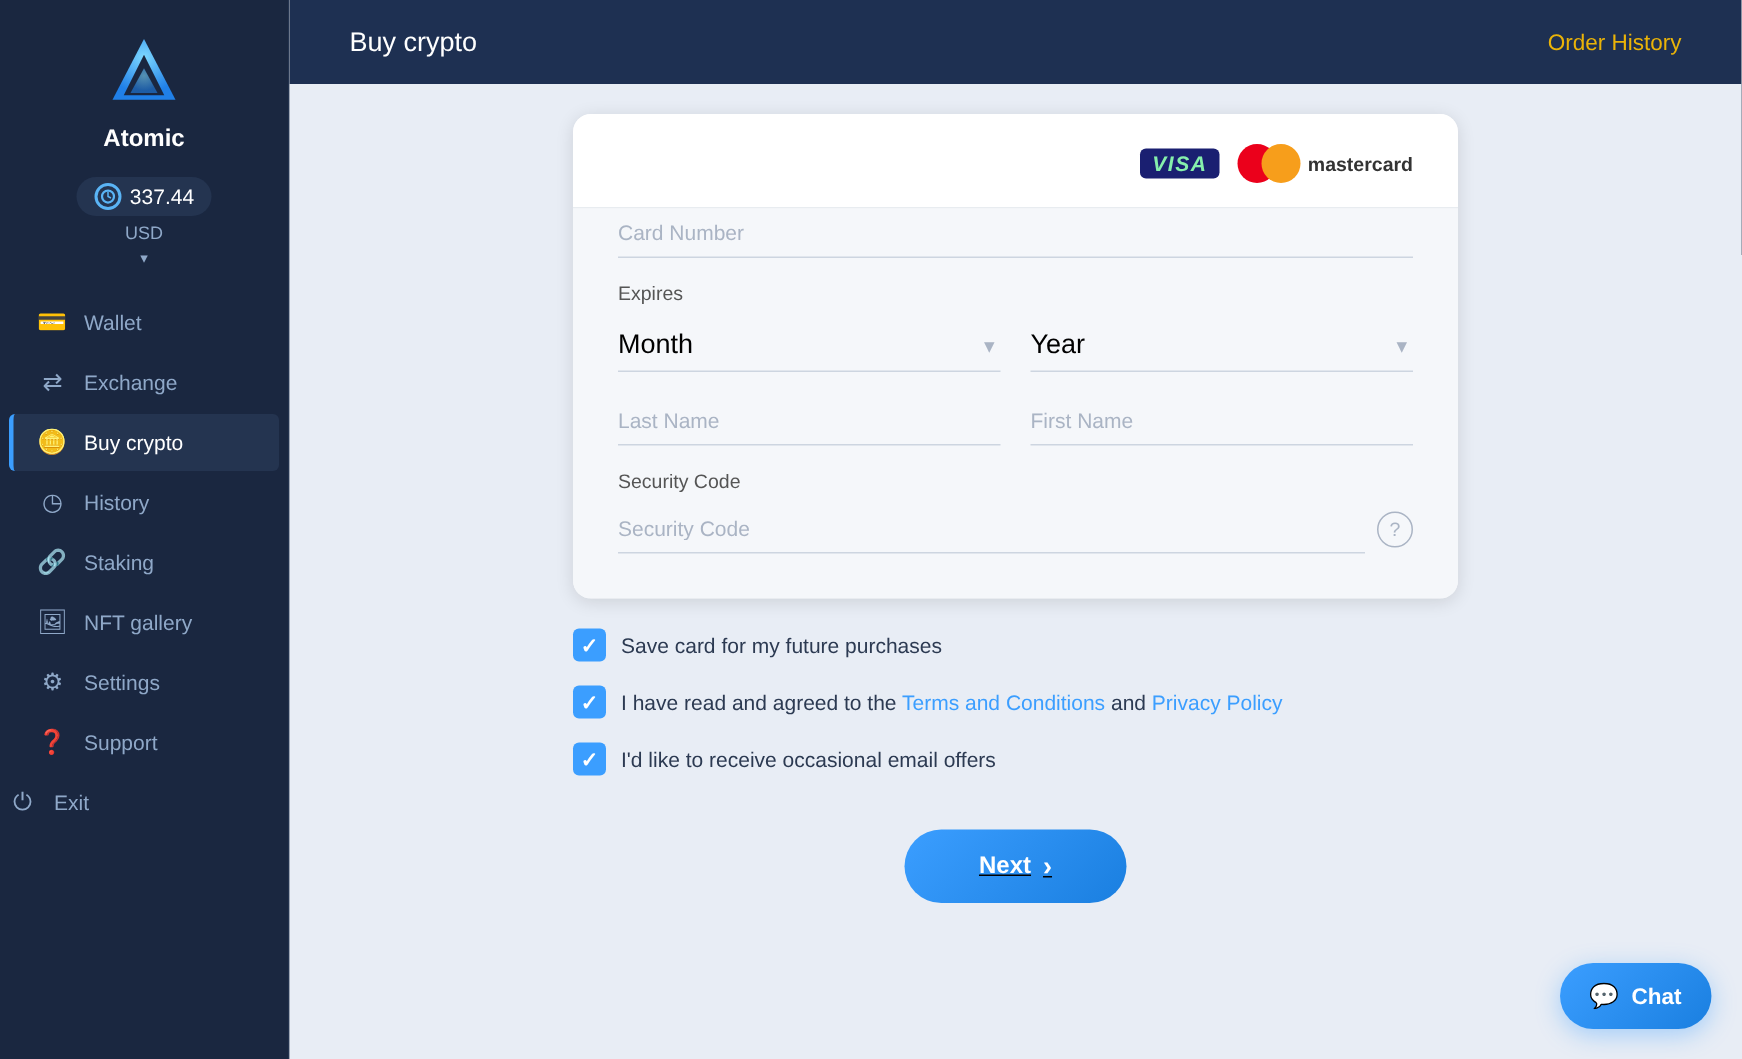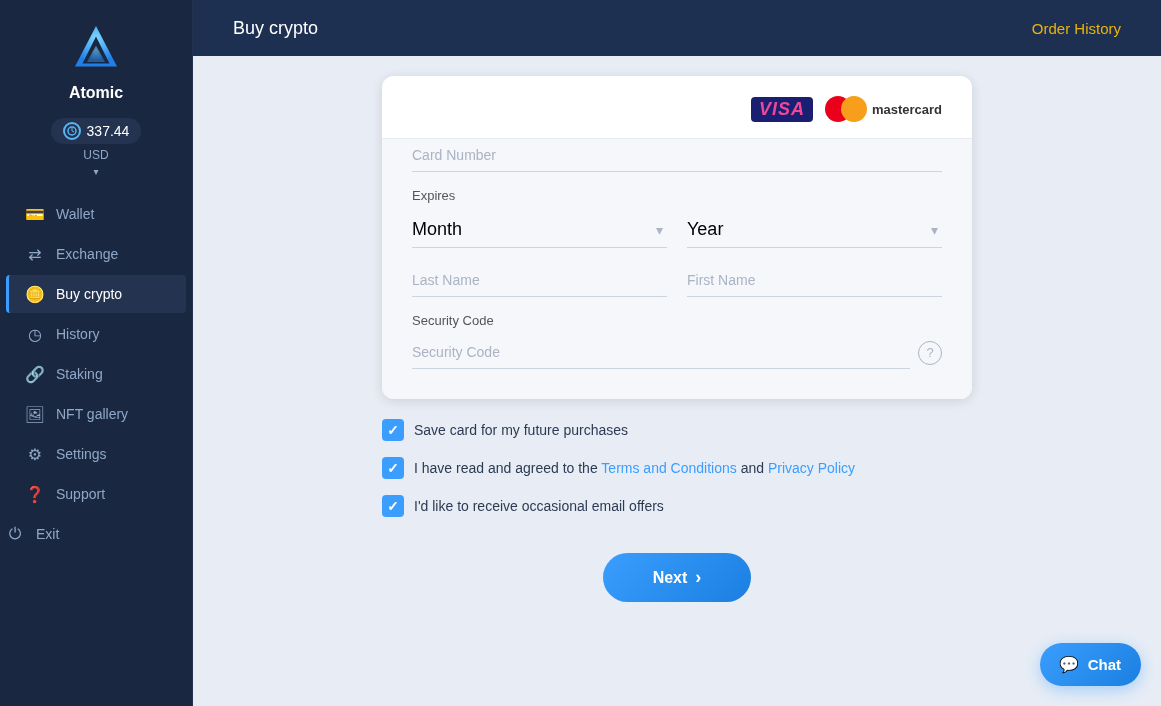--- a/index.html
+++ b/index.html
@@ -167,23 +167,23 @@
       padding: 20px 30px 16px;
       display: flex;
       justify-content: flex-end;
       align-items: center;
       gap: 12px;
       border-bottom: 1px solid #e8ecf0;
     }
 
     .visa-logo {
       background: #1a1f71;
-      color: #ec4899;
+      color: #86efac;
       font-style: italic;
-      font-size: 18px;
+      font-size: 14px;
       font-weight: 900;
       padding: 2px 8px;
       border-radius: 4px;
       letter-spacing: 1px;
     }
     .mastercard-logo {
       display: flex;
       align-items: center;
       gap: -5px;
     }
@@ -569,21 +569,21 @@
         </span>
       </div>
 
       <div class="checkbox-row">
         <div class="checkbox-styled">
           <span class="checkmark">✓</span>
         </div>
         <span class="checkbox-text">I'd like to receive occasional email offers</span>
       </div>
 
-      <div style="display:flex; justify-content:flex-end; padding-bottom:20px;">
+      <div style="display:flex; justify-content:flex-end; padding-bottom:20px;text-decoration:underline;">
         <button class="next-btn">
           <span>Next</span>
           <span style="font-size:18px;">›</span>
         </button>
       </div>
     </div>
 
   </div>
 </div>
 

